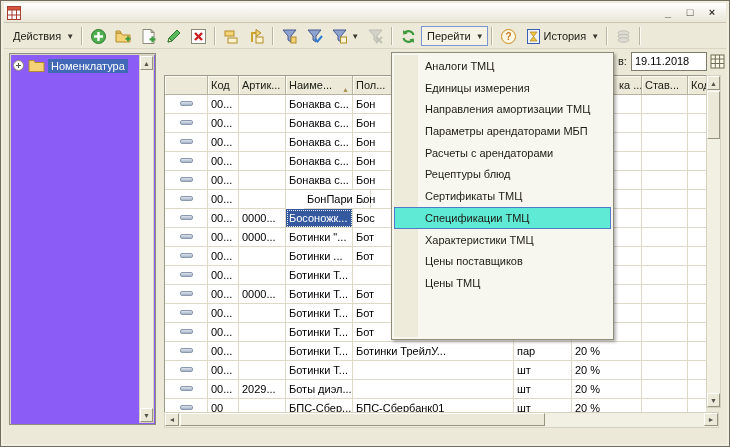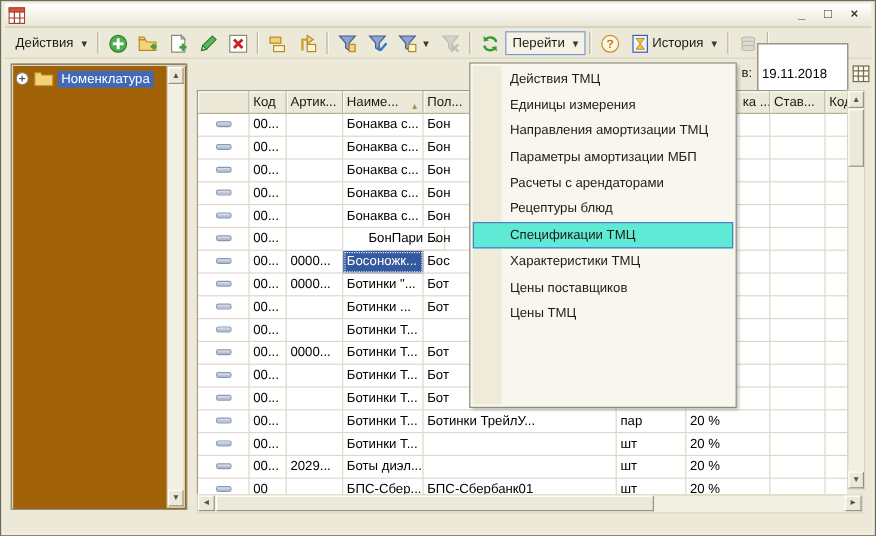--- a/index.html
+++ b/index.html
@@ -19,38 +19,38 @@
   .toolbar{position:absolute;left:3px;top:23px;right:3px;height:25px;
     background:#ECE9D8;border-bottom:1px solid #d9d5c2;display:flex;align-items:center;}
   .tb-sep{width:2px;height:18px;margin:0 3px;border-left:1px solid #b9b5a1;border-right:1px solid #fbfaf3;}
   .tb-btn{height:20px;display:flex;align-items:center;padding:0 3px;border:1px solid transparent;}
   .tb-text{font-size:11px;color:#1c1b14;padding:0 2px;}
   .caret{font-size:8px;color:#3a3930;margin-left:3px;}
   .tb-btn.active{border:1px solid #7c95d2;background:#f5f3e6;}
   .ic{width:17px;height:17px;display:block;}
   .dis{opacity:.45;filter:grayscale(1);}
   
-  .tree-panel{position:absolute;left:8px;top:52px;width:147px;height:372px;background:#a16207;
+  .tree-panel{position:absolute;left:8px;top:52px;width:147px;height:372px;background:#8b5cf6;
     border:1px solid #8f8d7c;box-shadow:inset 1px 1px 0 #d8d5c5;}
   .tree-item{position:absolute;left:3px;top:3px;height:17px;display:flex;align-items:center;}
   .expander{width:11px;height:11px;border:1px solid #8a8878;border-radius:50%;position:relative;margin-right:4px;background:#fff;}
   .expander:before,.expander:after{content:"";position:absolute;background:#55534a;}
   .expander:before{left:2px;right:2px;top:4px;height:1px;}
   .expander:after{top:2px;bottom:2px;left:4px;width:1px;}
   .tree-label{font-size:11px;color:#fff;background:#4169b8;padding:1px 3px;}
   .vscroll{position:absolute;width:15px;background:#f2f0e3;border:1px solid #d6d2bf;}
   .sb-btn{position:absolute;left:0;width:13px;height:14px;background:#ECE9D8;
     border:1px solid #fff;border-right-color:#96937f;border-bottom-color:#96937f;
     font-size:7px;color:#55534a;text-align:center;line-height:13px;}
   .sb-thumb{position:absolute;left:0;width:13px;background:#ECE9D8;
     border:1px solid #fff;border-right-color:#96937f;border-bottom-color:#96937f;}
   
   .date-label{position:absolute;font-size:11px;color:#1c1b14;}
-  .date-input{position:absolute;left:630px;top:35px;width:76px;height:19px;background:#fff;
-    border:1px solid #7f7b6c;font-size:11px;padding:19px 3px;color:#000;}
+  .date-input{position:absolute;left:630px;top:51px;width:76px;height:19px;background:#fff;
+    border:1px solid #7f7b6c;font-size:11px;padding:2px 3px;color:#000;}
   .cal-btn{position:absolute;left:708px;top:52px;width:17px;height:17px;display:flex;align-items:center;justify-content:center;}
   
   .grid{position:absolute;left:163px;top:74px;width:542px;height:337px;background:#fff;
     border-left:1px solid #9c9a8a;border-top:1px solid #9c9a8a;overflow:hidden;}
   .cell{position:absolute;height:19px;font-size:11px;line-height:18px;overflow:hidden;
     white-space:nowrap;padding:0 3px;color:#000;}
   .hcell{background:#ECE9D8;border-right:1px solid #b6b29d;border-bottom:1px solid #b6b29d;
     box-shadow:inset 1px 1px 0 #fbfaf3;color:#1c1b14;}
   .bcell{border-right:1px solid #ddd9c8;border-bottom:1px solid #ddd9c8;}
   .bcell.sel{background:#35599E;color:#fff;outline:1px dotted #e8eefc;outline-offset:-2px;}
@@ -445,25 +445,26 @@
   </div>
 
   <div class="hscroll">
     <div class="sb-btn-h" style="left:0;">◄</div>
     <div class="sb-thumb-h" style="left:15px;width:365px;"></div>
     <div class="sb-btn-h" style="right:0;">►</div>
   </div>
 
   <div class="menu" id="menu">
     <div class="menu-gutter"></div>
-  <div class="menu-item">Действия ТМЦ</div>
+  <div class="menu-item">Аналоги ТМЦ</div>
       <div class="menu-item">Единицы измерения</div>
       <div class="menu-item">Направления амортизации ТМЦ</div>
-      <div class="menu-item">Параметры амортизации МБП</div>
+      <div class="menu-item">Параметры арендаторами МБП</div>
       <div class="menu-item">Расчеты с арендаторами</div>
       <div class="menu-item">Рецептуры блюд</div>
+      <div class="menu-item">Сертификаты ТМЦ</div>
       <div class="menu-item hover">Спецификации ТМЦ</div>
       <div class="menu-item">Характеристики ТМЦ</div>
       <div class="menu-item">Цены поставщиков</div>
       <div class="menu-item">Цены ТМЦ</div>
     </div>
 
 </div>
 
 </body></html>

